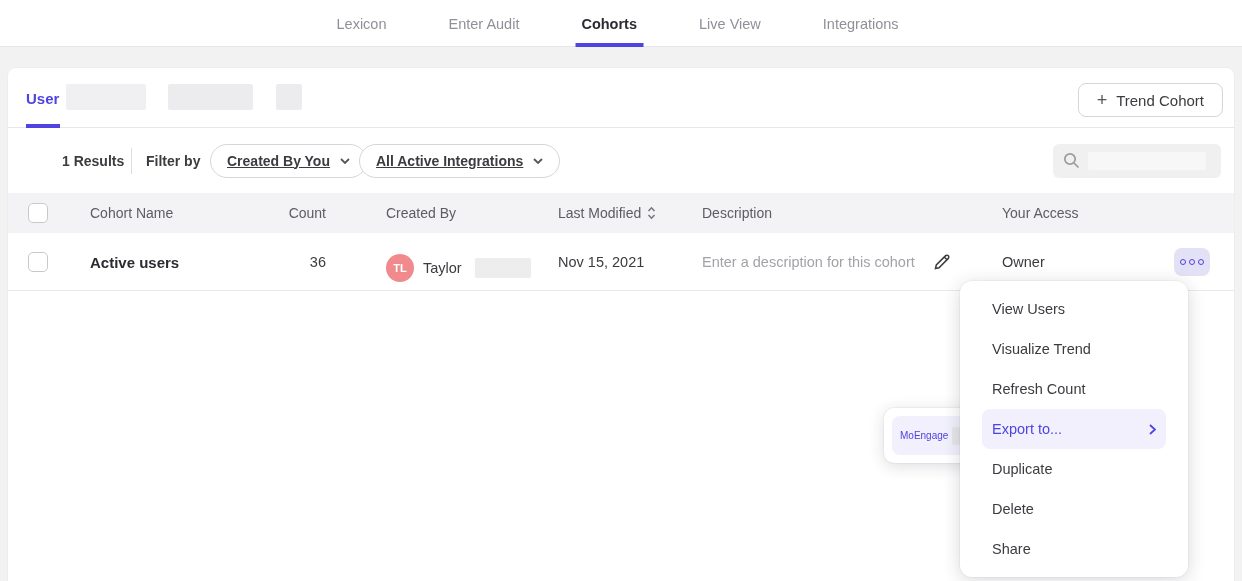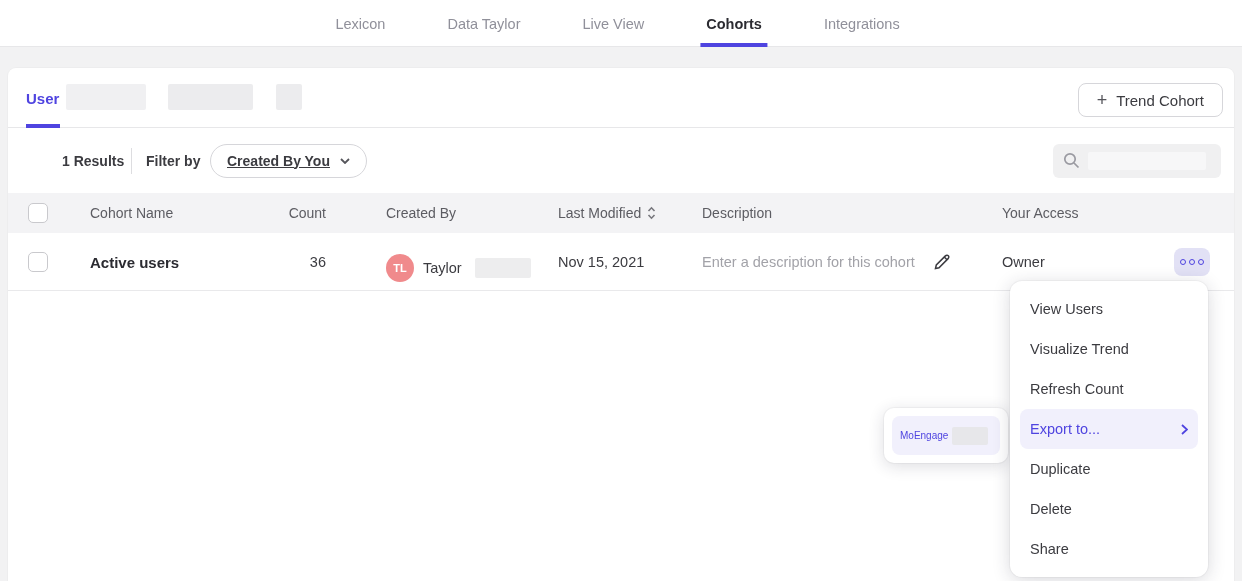--- a/index.html
+++ b/index.html
@@ -126,22 +126,22 @@
   .pencil-btn svg { width:20px; height:20px; stroke:#3b3b40; stroke-width:1.5; fill:none; }
 
   .kebab {
     width:36px; height:28px; background:#e2e1f5; border-radius:8px;
     display:flex; align-items:center; justify-content:center; gap:3px; cursor:pointer;
   }
   .kebab i { width:6px; height:6px; border:1.7px solid #4f44e0; border-radius:50%; display:block; }
 
   
   .menu {
-    position:absolute; left:1010px; top:281px; width:198px;
-    background:#fff; border-radius:12px; padding:8px 4px;
+    position:absolute; left:960px; top:281px; width:228px;
+    background:#fff; border-radius:12px; padding:8px 16px;
     box-shadow:0 3px 18px rgba(40,40,60,0.18), 0 0 0 1px rgba(0,0,0,0.03);
   }
   .menu-item {
     height:40px; margin:0 6px; padding:0 10px; border-radius:8px;
     display:flex; align-items:center; justify-content:space-between;
     font-size:14.5px; color:#3b3b40; cursor:pointer;
   }
   .menu-item.highlighted { background:#f1f0fc; color:#4f44e0; }
   .chev-right { width:7px; height:11px; stroke:#4f44e0; stroke-width:1.8; fill:none; }
 
@@ -165,27 +165,27 @@
 <body>
 
 <div class="stage">
 
   <header class="topnav">
     <nav class="tabs">
       <div class="nav-tab">
           <span>Lexicon</span>
         </div>
       <div class="nav-tab">
-          <span>Data Taylor</span>
+          <span>Enter Audit</span>
+        </div>
+      <div class="nav-tab active">
+          <span>Cohorts</span>
         </div>
       <div class="nav-tab">
           <span>Live View</span>
-        </div>
-      <div class="nav-tab active">
-          <span>Cohorts</span>
         </div>
       <div class="nav-tab">
           <span>Integrations</span>
         </div>
     </nav>
   </header>
 
   <main class="card">
 
     <div class="card-tabs">
@@ -202,20 +202,26 @@
     <div class="filterbar">
       <span class="fb-abs results">1 Results</span>
       <span class="fb-abs vdivider"></span>
       <span class="fb-abs filterby">Filter by</span>
       <button class="fb-abs pill pill1">
         <span>Created By You</span>
         <svg class="chev-down" viewBox="0 0 10 6">
             <polyline points="1,1 5,5 9,1"></polyline>
           </svg>
       </button>
+      <button class="fb-abs pill pill2">
+        <span>All Active Integrations</span>
+        <svg class="chev-down" viewBox="0 0 10 6">
+            <polyline points="1,1 5,5 9,1"></polyline>
+          </svg>
+      </button>
       <div class="fb-abs search">
         <svg class="magnifier" viewBox="0 0 17 17">
           <circle cx="7" cy="7" r="5.2"></circle>
             <line x1="11" y1="11" x2="15.5" y2="15.5"></line>
         </svg>
         <span class="sredact"></span>
       </div>
     </div>
 
     <div class="thead">

